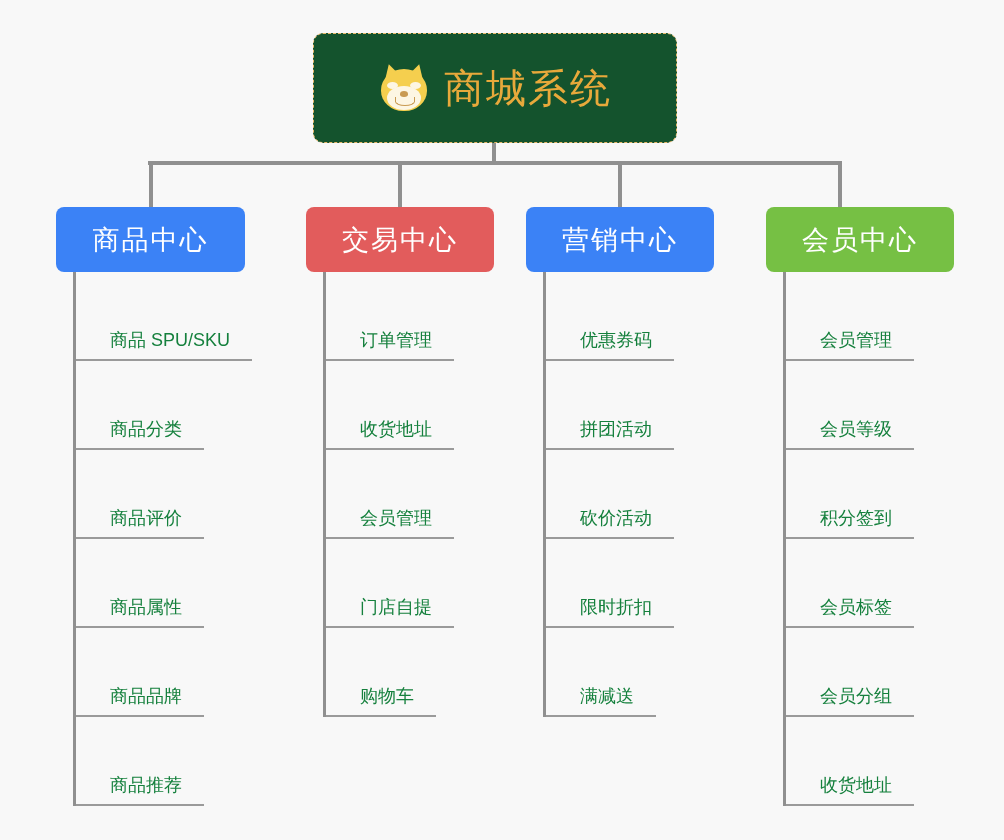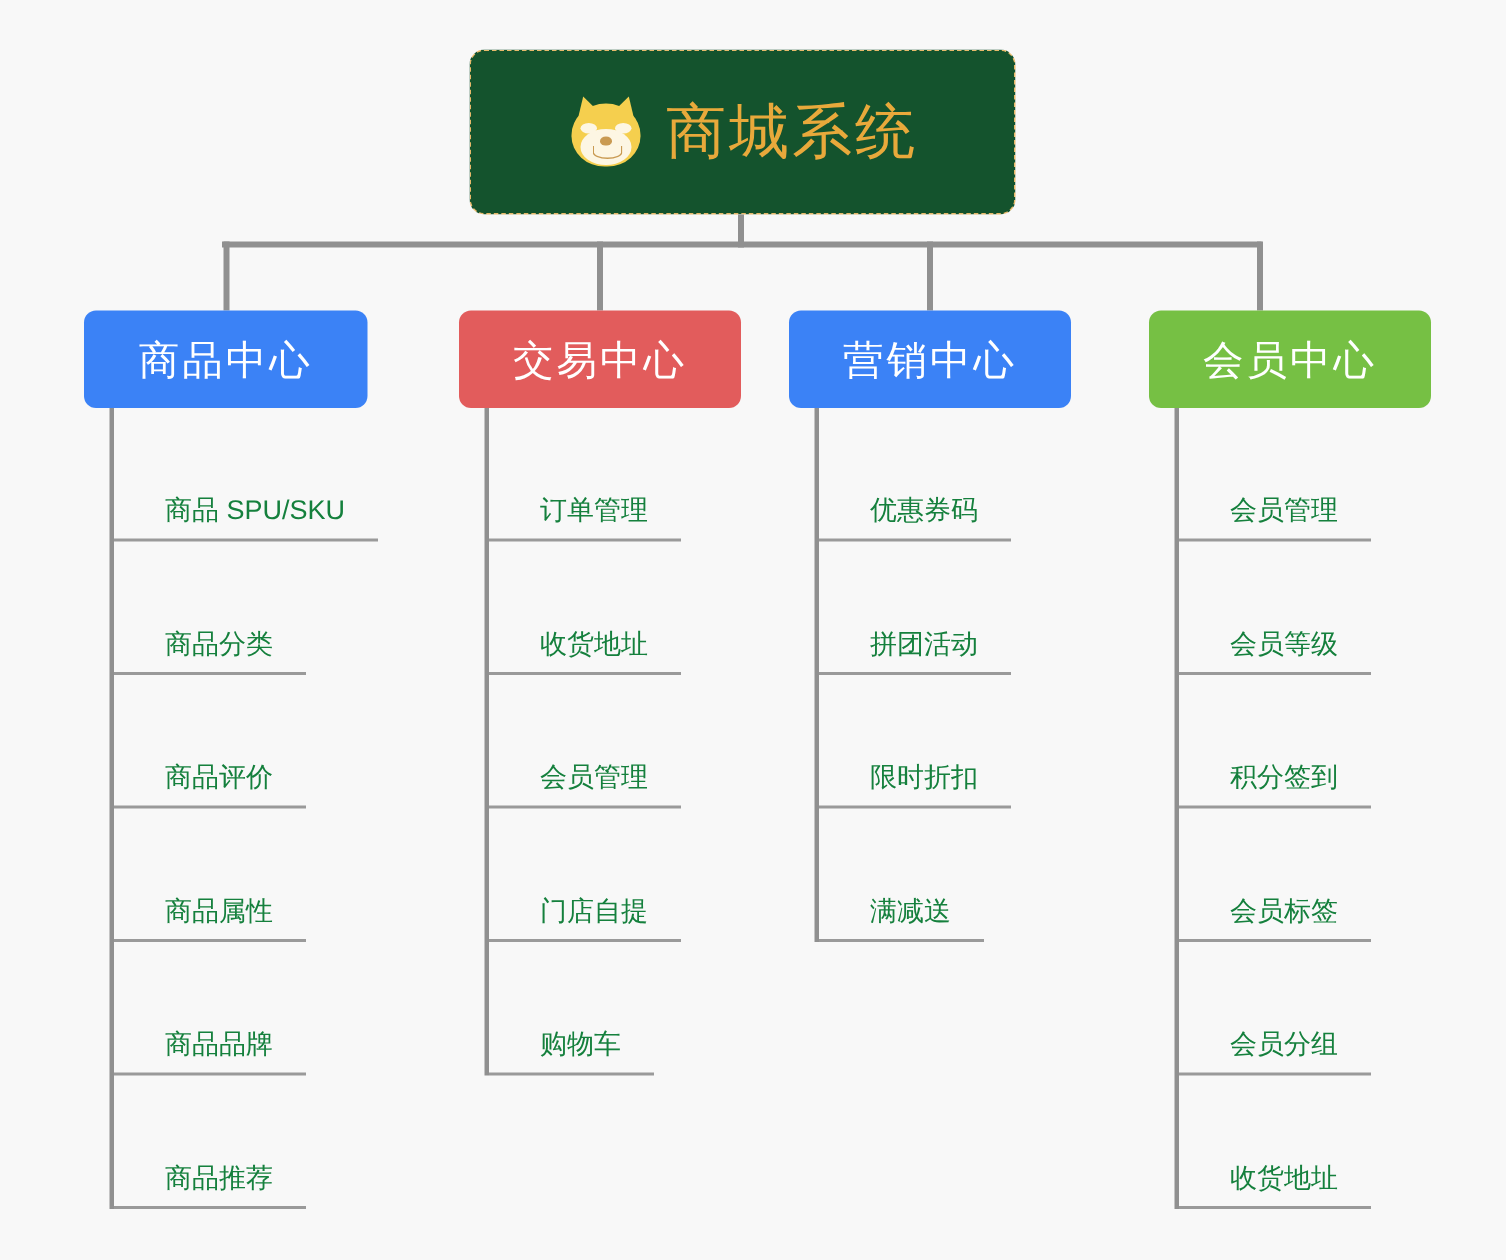--- a/index.html
+++ b/index.html
@@ -246,20 +246,23 @@
       <div class="column" style="left: 526px; width: 188px;">
         <div class="cat-header" style="background: #3b82f6; width: 188px;">营销中心</div>
         <div class="leaf-list" style="border-left-color: rgb(144, 144, 144);">
           <div class="leaf-item">
             <span class="leaf-underline">优惠券码</span>
           </div>
           <div class="leaf-item">
             <span class="leaf-underline">拼团活动</span>
           </div>
           <div class="leaf-item">
+            <span class="leaf-underline">砍价活动</span>
+          </div>
+          <div class="leaf-item">
             <span class="leaf-underline">限时折扣</span>
           </div>
           <div class="leaf-item">
             <span class="leaf-underline">满减送</span>
           </div>
         </div>
       </div>
       <div class="column" style="left: 766px; width: 188px;">
         <div class="cat-header" style="background: rgb(118, 192, 68); width: 188px;">会员中心</div>
         <div class="leaf-list" style="border-left-color: rgb(144, 144, 144);">

